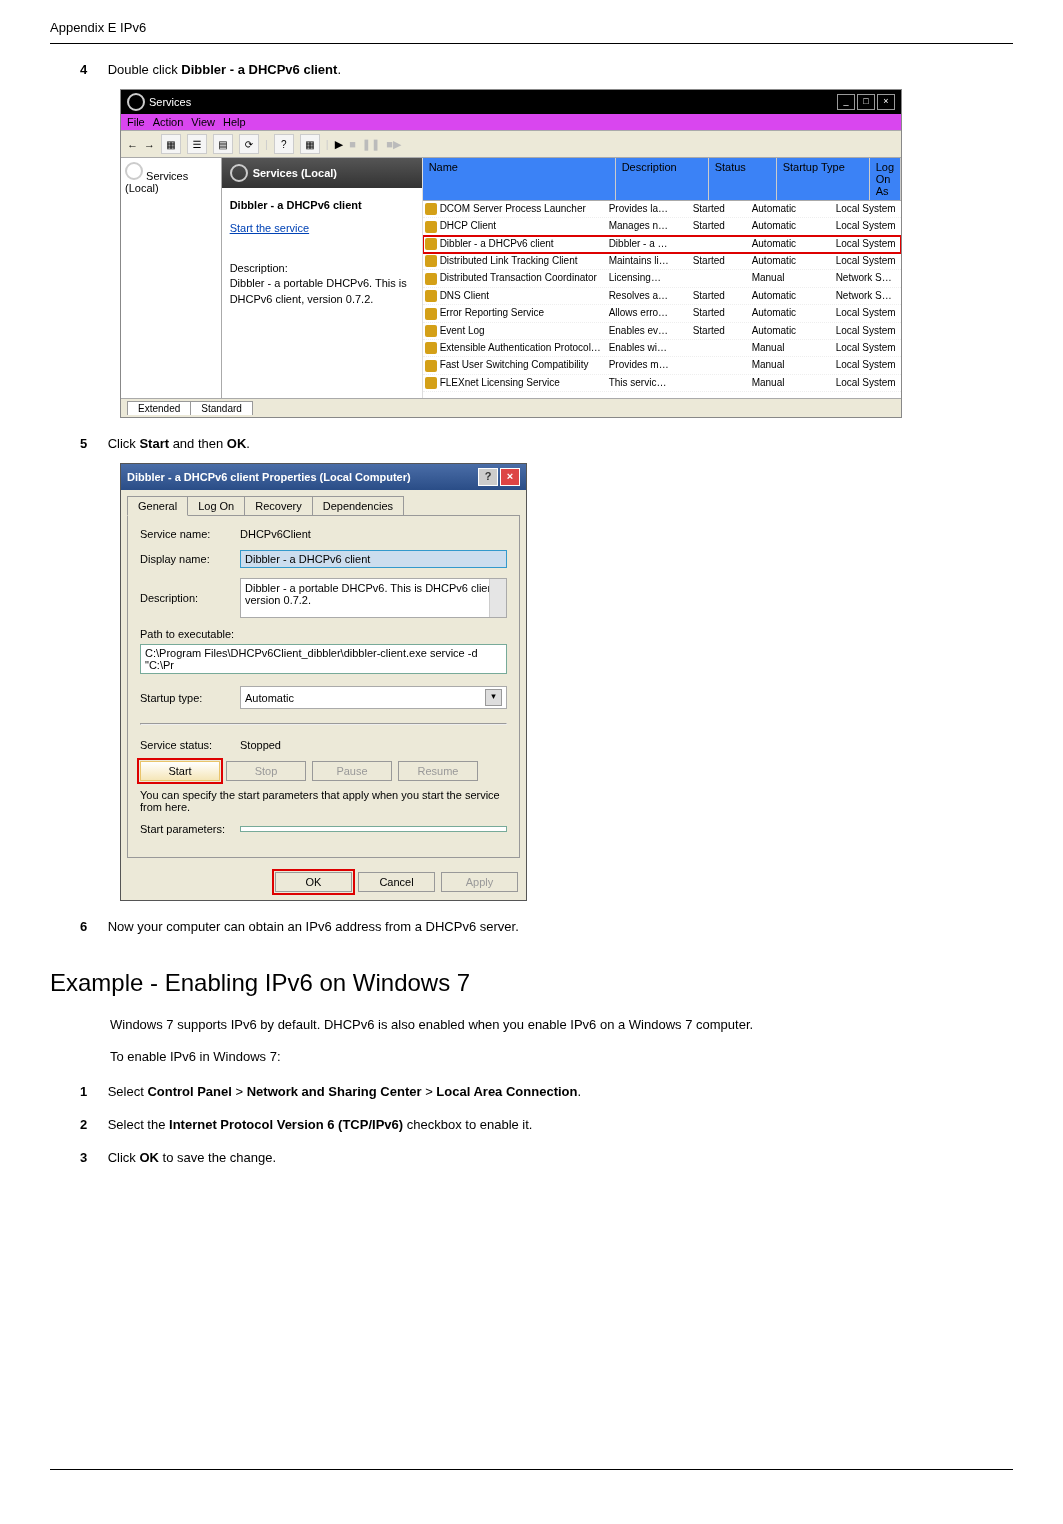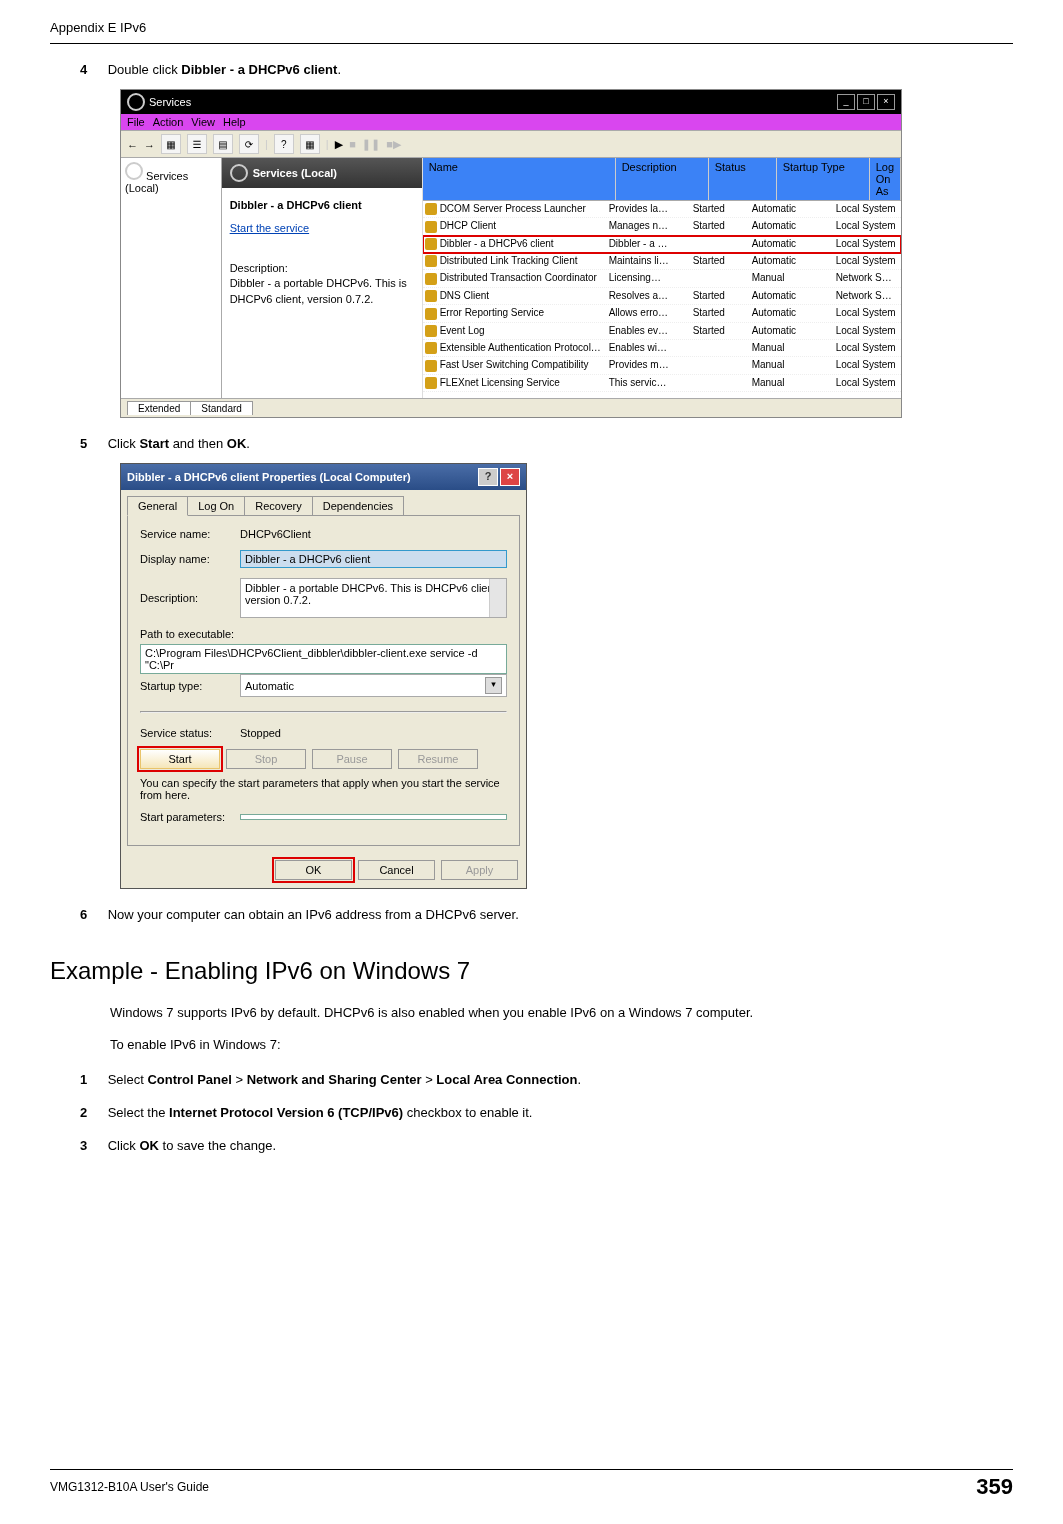--- a/index.html
+++ b/index.html
@@ -260,21 +260,21 @@
           </div>
     <div class="prow">
             <div class="plabel">Display name:</div>
             <div class="pinput hl">Dibbler - a DHCPv6 client</div>
           </div>
     <div class="prow">
             <div class="plabel">Description:</div>
             <div class="ptextarea"><span>Dibbler - a portable DHCPv6. This is DHCPv6 client, version 0.7.2.</span><div class="scrollbar"></div></div>
           </div>
     <div style="margin-bottom:4px">Path to executable:</div>
-    <div class="pinput" style="">C:\Program Files\DHCPv6Client_dibbler\dibbler-client.exe service -d "C:\Pr</div>
+    <div class="pinput" style="margin-bottom:12px">C:\Program Files\DHCPv6Client_dibbler\dibbler-client.exe service -d "C:\Pr</div>
     <div class="prow">
             <div class="plabel">Startup type:</div>
             <div class="pselect">
               <span>Automatic</span>
               <div class="dd">▾</div>
             </div>
           </div>
     <hr style="margin:14px 0">
     <div class="prow">
             <div class="plabel">Service status:</div>
@@ -316,17 +316,13 @@
  <div class="step">
   <span class="step-num">2</span>
   <span>Select the </span><b>Internet Protocol Version 6 (TCP/IPv6)</b><span> checkbox to enable it.</span>
  </div>
  <div class="step">
   <span class="step-num">3</span>
   <span>Click </span><b>OK</b><span> to save the change.</span>
  </div>
 
  <div class="footer-line"></div>
- <div class="footer-row">
-  <span class="guide">VMG1312-B10A User's Guide</span>
-  <span class="pagenum">359</span>
- </div>
 </div>
 
 </body></html>

